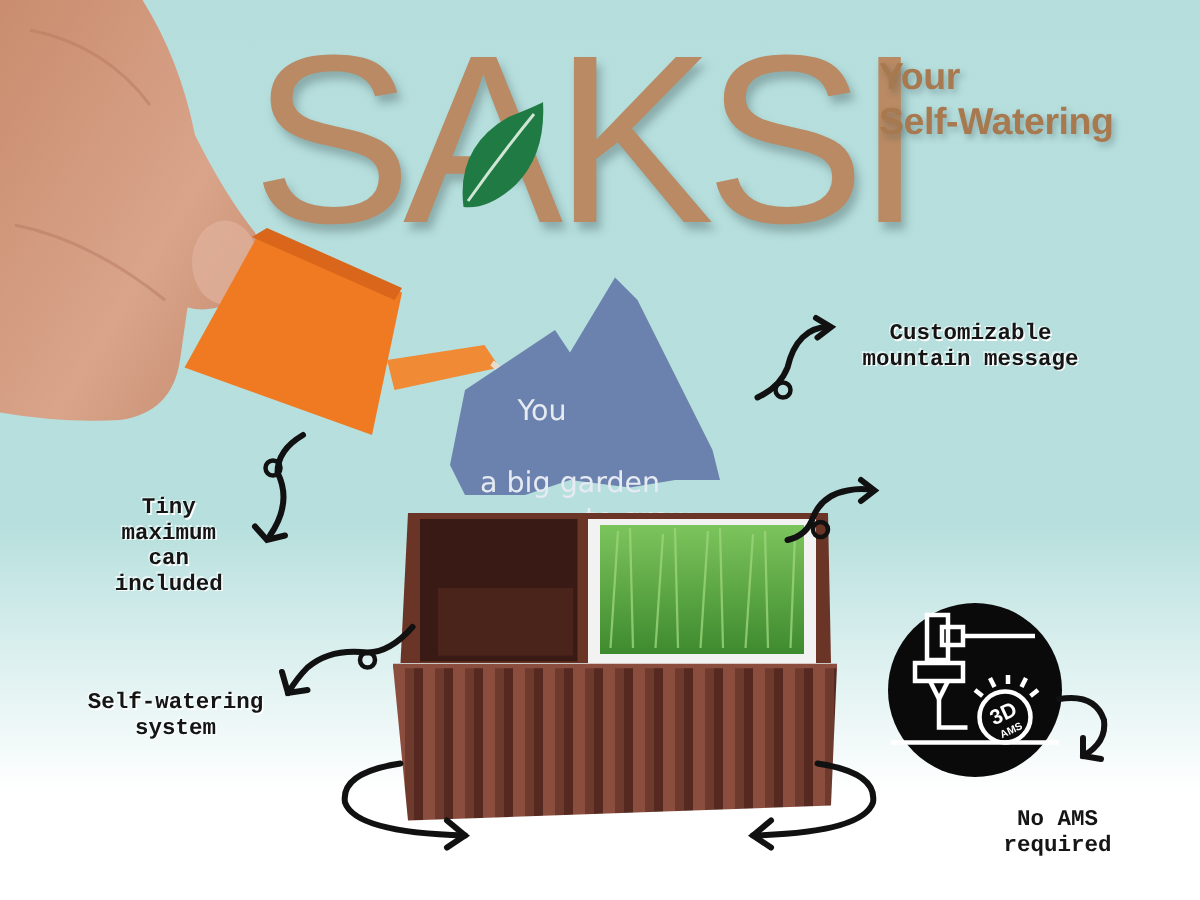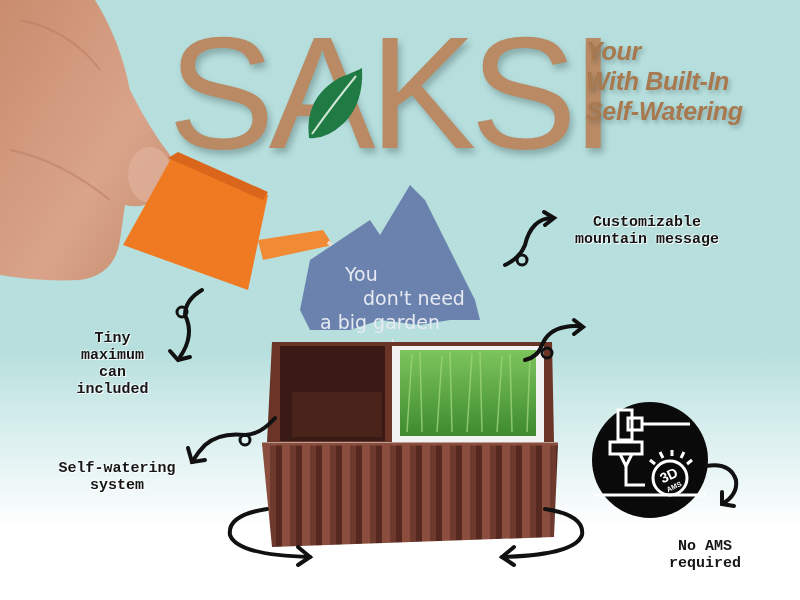--- a/index.html
+++ b/index.html
@@ -7,21 +7,21 @@
     background: linear-gradient(to bottom, #b5dedd 0%, #b6dfdd 58%, #d9efee 72%, #ffffff 88%, #ffffff 100%);
     font-family: "DejaVu Serif", serif; }
   .abs { position: absolute; }
   .logo { left: 168px; top: 18px; width: 410px; height: 150px;
     font-family: "Liberation Sans", sans-serif; font-size: 160px; line-height: 150px;
     color: #b98a63; letter-spacing: -6px; font-weight: 400;
     text-shadow: 3px 5px 6px rgba(60,80,80,0.35); }
   .tagline { left: 586px; top: 36px; width: 210px;
     font-family: "Liberation Sans", sans-serif; font-weight: bold; font-size: 25px; line-height: 30px;
     color: #a8784e; text-shadow: 2px 3px 4px rgba(60,80,80,0.35); letter-spacing: -0.3px; }
-  .tagline div { white-space: nowrap; font-style: italic; }
+  .tagline div { white-space: nowrap; }
   .callout { font-family: Liberation Mono, monospace; font-weight: bold; color: #151515;
     font-size: 15px; line-height: 17px; text-align: center;
     text-shadow: 1px 1px 0 #fff, -1px -1px 0 rgba(255,255,255,0.6); }
   .callout div { white-space: nowrap; }
   .mountain-text { font-family: "DejaVu Sans", sans-serif; color: #e6eaf2; font-size: 19px; line-height: 22px; margin-top: 45px; }
   .mountain-text div { white-space: nowrap; position: absolute; }
   svg { overflow: visible; }
 </style>
 </head>
 <body>
@@ -46,21 +46,20 @@
   <path d="M50,8 L60,2 L150,42 L145,50 Z" fill="#d9661a"></path>
 
   <path d="M210,92 Q222,100 218,130 L214,160" stroke="#e8f0f4" stroke-width="4" fill="none" opacity="0.8"></path>
 </svg>
 
 <svg class="abs" style="left:290px;top:180px" width="200" height="180" viewBox="0 0 200 180">
   <path d="M10,130 L20,80 L50,60 L80,40 L90,55 L120,5 L135,20 L160,70 L185,120 L190,140 L160,140 L130,145 L90,140 L60,150 L20,150 Z" fill="#6a82ad"></path>
 </svg>
 <div class="abs mountain-text" style="left:0;top:0;width:800px;height:600px;pointer-events:none">
   <div style="left:345px;top:218px">You</div>
-  <div style="left:363px;top:242px">don't need</div>
   <div style="left:320px;top:266px">a big garden</div>
   <div style="left:390px;top:290px">to grow</div>
 </div>
 
 <svg class="abs" style="left:262px;top:332px" width="300" height="220" viewBox="0 0 300 220">
   <defs>
     <pattern id="ridges" x="0" y="0" width="20" height="200" patternUnits="userSpaceOnUse">
       <rect x="0" y="0" width="20" height="200" fill="#6e3a2e"></rect>
       <rect x="0" y="0" width="8" height="200" fill="#8b4e3e"></rect>
       <rect x="14" y="0" width="6" height="200" fill="#55291f"></rect>
@@ -95,21 +94,20 @@
 </svg>
 
 <div class="abs logo">SAKSI</div>
 <svg class="abs" style="left:304px;top:68px" width="60" height="80" viewBox="0 0 60 80">
   <path d="M5,70 Q0,30 35,10 Q55,2 58,0 Q60,35 40,55 Q22,72 5,70 Z" fill="#1f7a43"></path>
   <path d="M8,66 Q30,35 52,8" stroke="#cfe6d5" stroke-width="2" fill="none"></path>
 </svg>
 
 <div class="abs tagline">
   <div>Your</div>
-  <div>With Built-In</div>
   <div>Self-Watering</div>
 </div>
 
 <svg class="abs" style="left:500px;top:210px" width="60" height="60" viewBox="0 0 60 60">
   <path d="M5,55 Q20,48 25,35 Q28,22 35,15 Q42,8 52,8" stroke="#111" stroke-width="4" fill="none" stroke-linecap="round"></path>
   <path d="M44,2 L54,8 L45,15" stroke="#111" stroke-width="4" fill="none" stroke-linecap="round"></path>
   <circle cx="22" cy="50" r="5" stroke="#111" stroke-width="3" fill="none"></circle>
 </svg>
 <div class="abs callout" style="left:572px;top:214px;width:150px">
   <div>Customizable</div>

